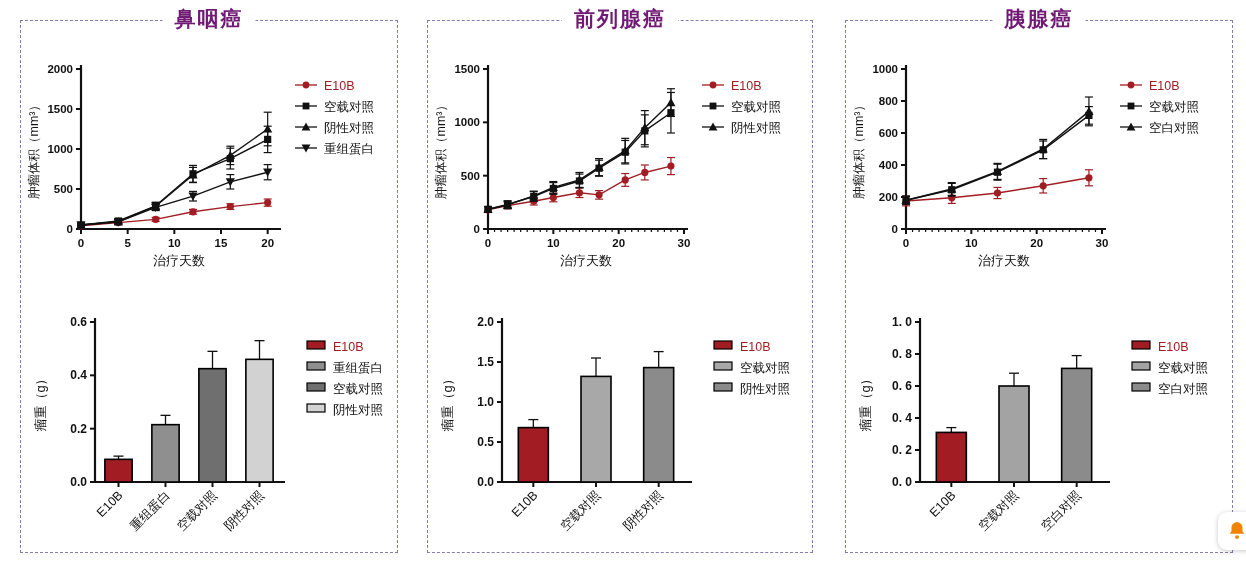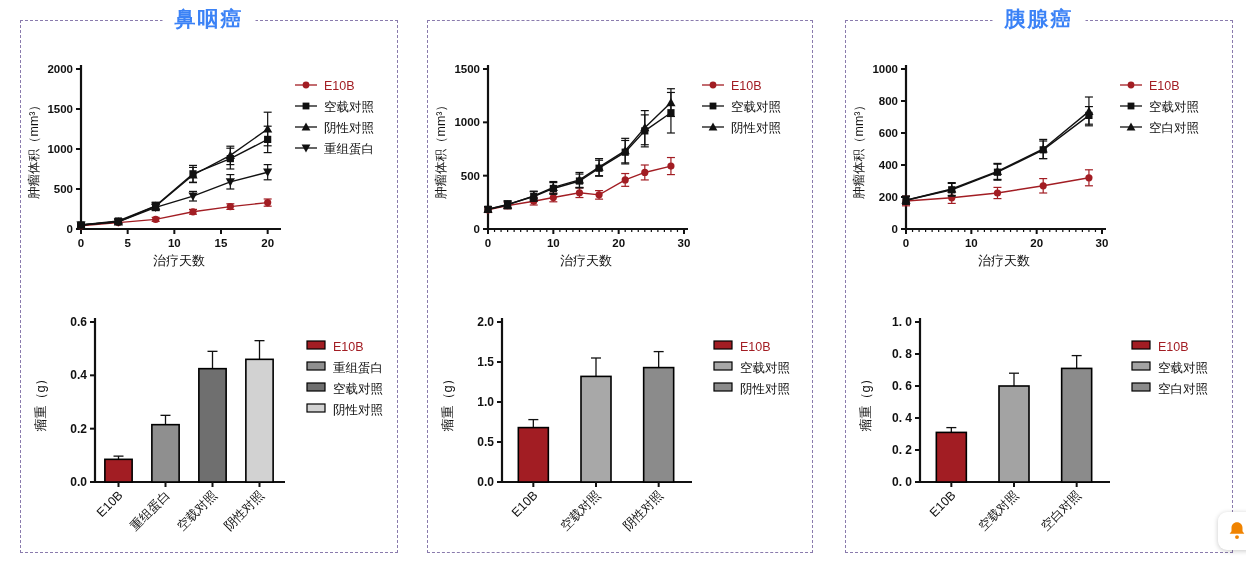--- a/index.html
+++ b/index.html
@@ -2,21 +2,21 @@
 <html><head>
 <meta charset="utf-8">
 <style>
   html,body{margin:0;padding:0;background:#ffffff;}
   body{width:1246px;height:568px;position:relative;overflow:hidden;
        font-family:"Liberation Sans",sans-serif;}
   .panel{position:absolute;top:20px;height:533px;border:1px dashed #8a7bad;
          background:#ffffff;box-sizing:border-box;}
   .panel-title{position:absolute;top:-16px;left:50%;transform:translateX(-50%);
          background:#ffffff;padding:0 12px;font-size:21px;font-weight:bold;
-         color:#3b82f6;letter-spacing:2px;white-space:nowrap;
+         color:#701a75;letter-spacing:2px;white-space:nowrap;
          font-family:"Liberation Sans",sans-serif;}
   svg.chart{position:absolute;left:2px;display:block;}
   svg.chart.line{top:32px;}
   svg.chart.bar{top:283px;}
   text{font-family:"Liberation Sans",sans-serif;}
   .support-widget{position:absolute;right:-10px;bottom:18px;width:38px;height:38px;
          background:#ffffff;border-radius:9px;box-shadow:0 1px 5px rgba(0,0,0,.22);
          display:flex;align-items:center;justify-content:center;cursor:pointer;}
 </style>
 </head>
@@ -199,20 +199,21 @@
       <rect x="284" y="58" width="18" height="8" fill="#8f8f8f" stroke="#000" stroke-width="1.2"></rect>
       <text x="310" y="67.5" font-size="12.5" font-family="&quot;Liberation Serif&quot;,serif" fill="#111111">重组蛋白</text>
       <rect x="284" y="79" width="18" height="8" fill="#6f6f6f" stroke="#000" stroke-width="1.2"></rect>
       <text x="310" y="88.5" font-size="12.5" font-family="&quot;Liberation Serif&quot;,serif" fill="#111111">空载对照</text>
       <rect x="284" y="100" width="18" height="8" fill="#d2d2d2" stroke="#000" stroke-width="1.2"></rect>
       <text x="310" y="109.5" font-size="12.5" font-family="&quot;Liberation Serif&quot;,serif" fill="#111111">阴性对照</text>
     </svg>
 </div>
 
 <div class="panel" style="left:427px;width:386px;">
+  <div class="panel-title">前列腺癌</div>
   <svg class="chart line" width="372" height="242">
       <line x1="64.53333333333333" y1="176" x2="64.53333333333333" y2="179" stroke="#111" stroke-width="1.2"></line>
       <line x1="71.06666666666666" y1="176" x2="71.06666666666666" y2="179" stroke="#111" stroke-width="1.2"></line>
       <line x1="77.6" y1="176" x2="77.6" y2="179" stroke="#111" stroke-width="1.2"></line>
       <line x1="84.13333333333333" y1="176" x2="84.13333333333333" y2="179" stroke="#111" stroke-width="1.2"></line>
       <line x1="90.66666666666666" y1="176" x2="90.66666666666666" y2="179" stroke="#111" stroke-width="1.2"></line>
       <line x1="97.2" y1="176" x2="97.2" y2="179" stroke="#111" stroke-width="1.2"></line>
       <line x1="103.73333333333333" y1="176" x2="103.73333333333333" y2="179" stroke="#111" stroke-width="1.2"></line>
       <line x1="110.26666666666667" y1="176" x2="110.26666666666667" y2="179" stroke="#111" stroke-width="1.2"></line>
       <line x1="116.8" y1="176" x2="116.8" y2="179" stroke="#111" stroke-width="1.2"></line>

